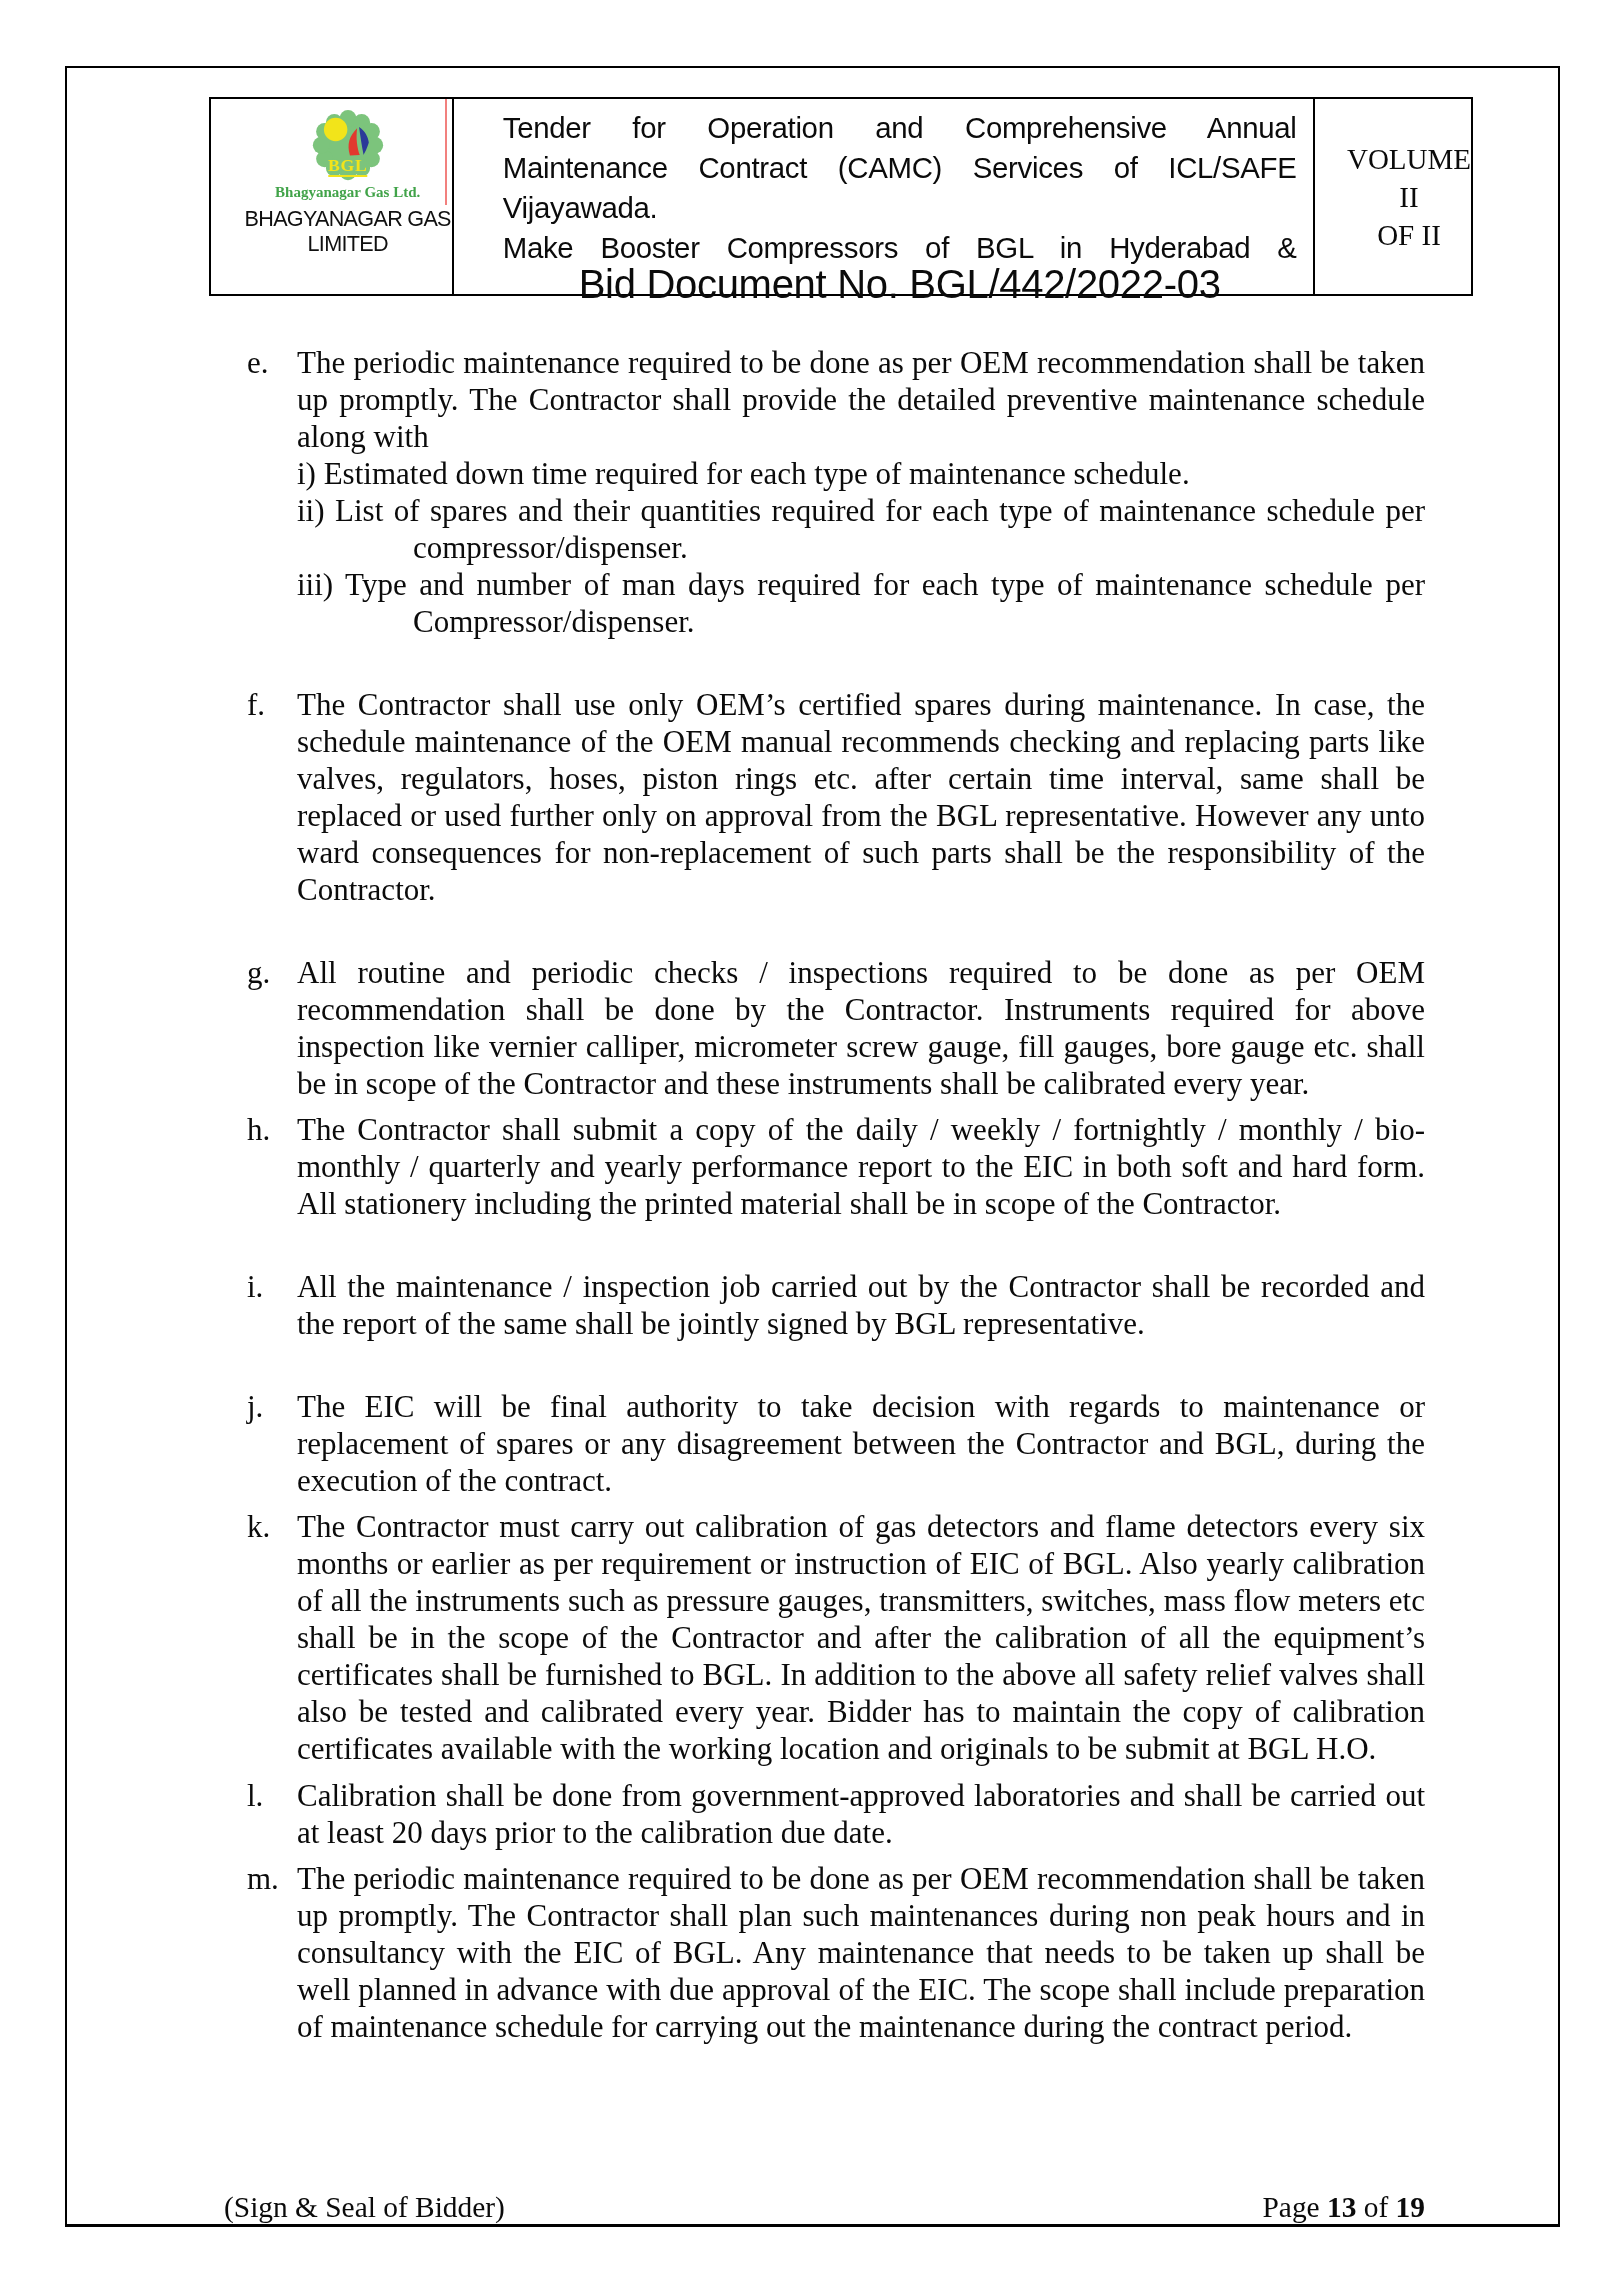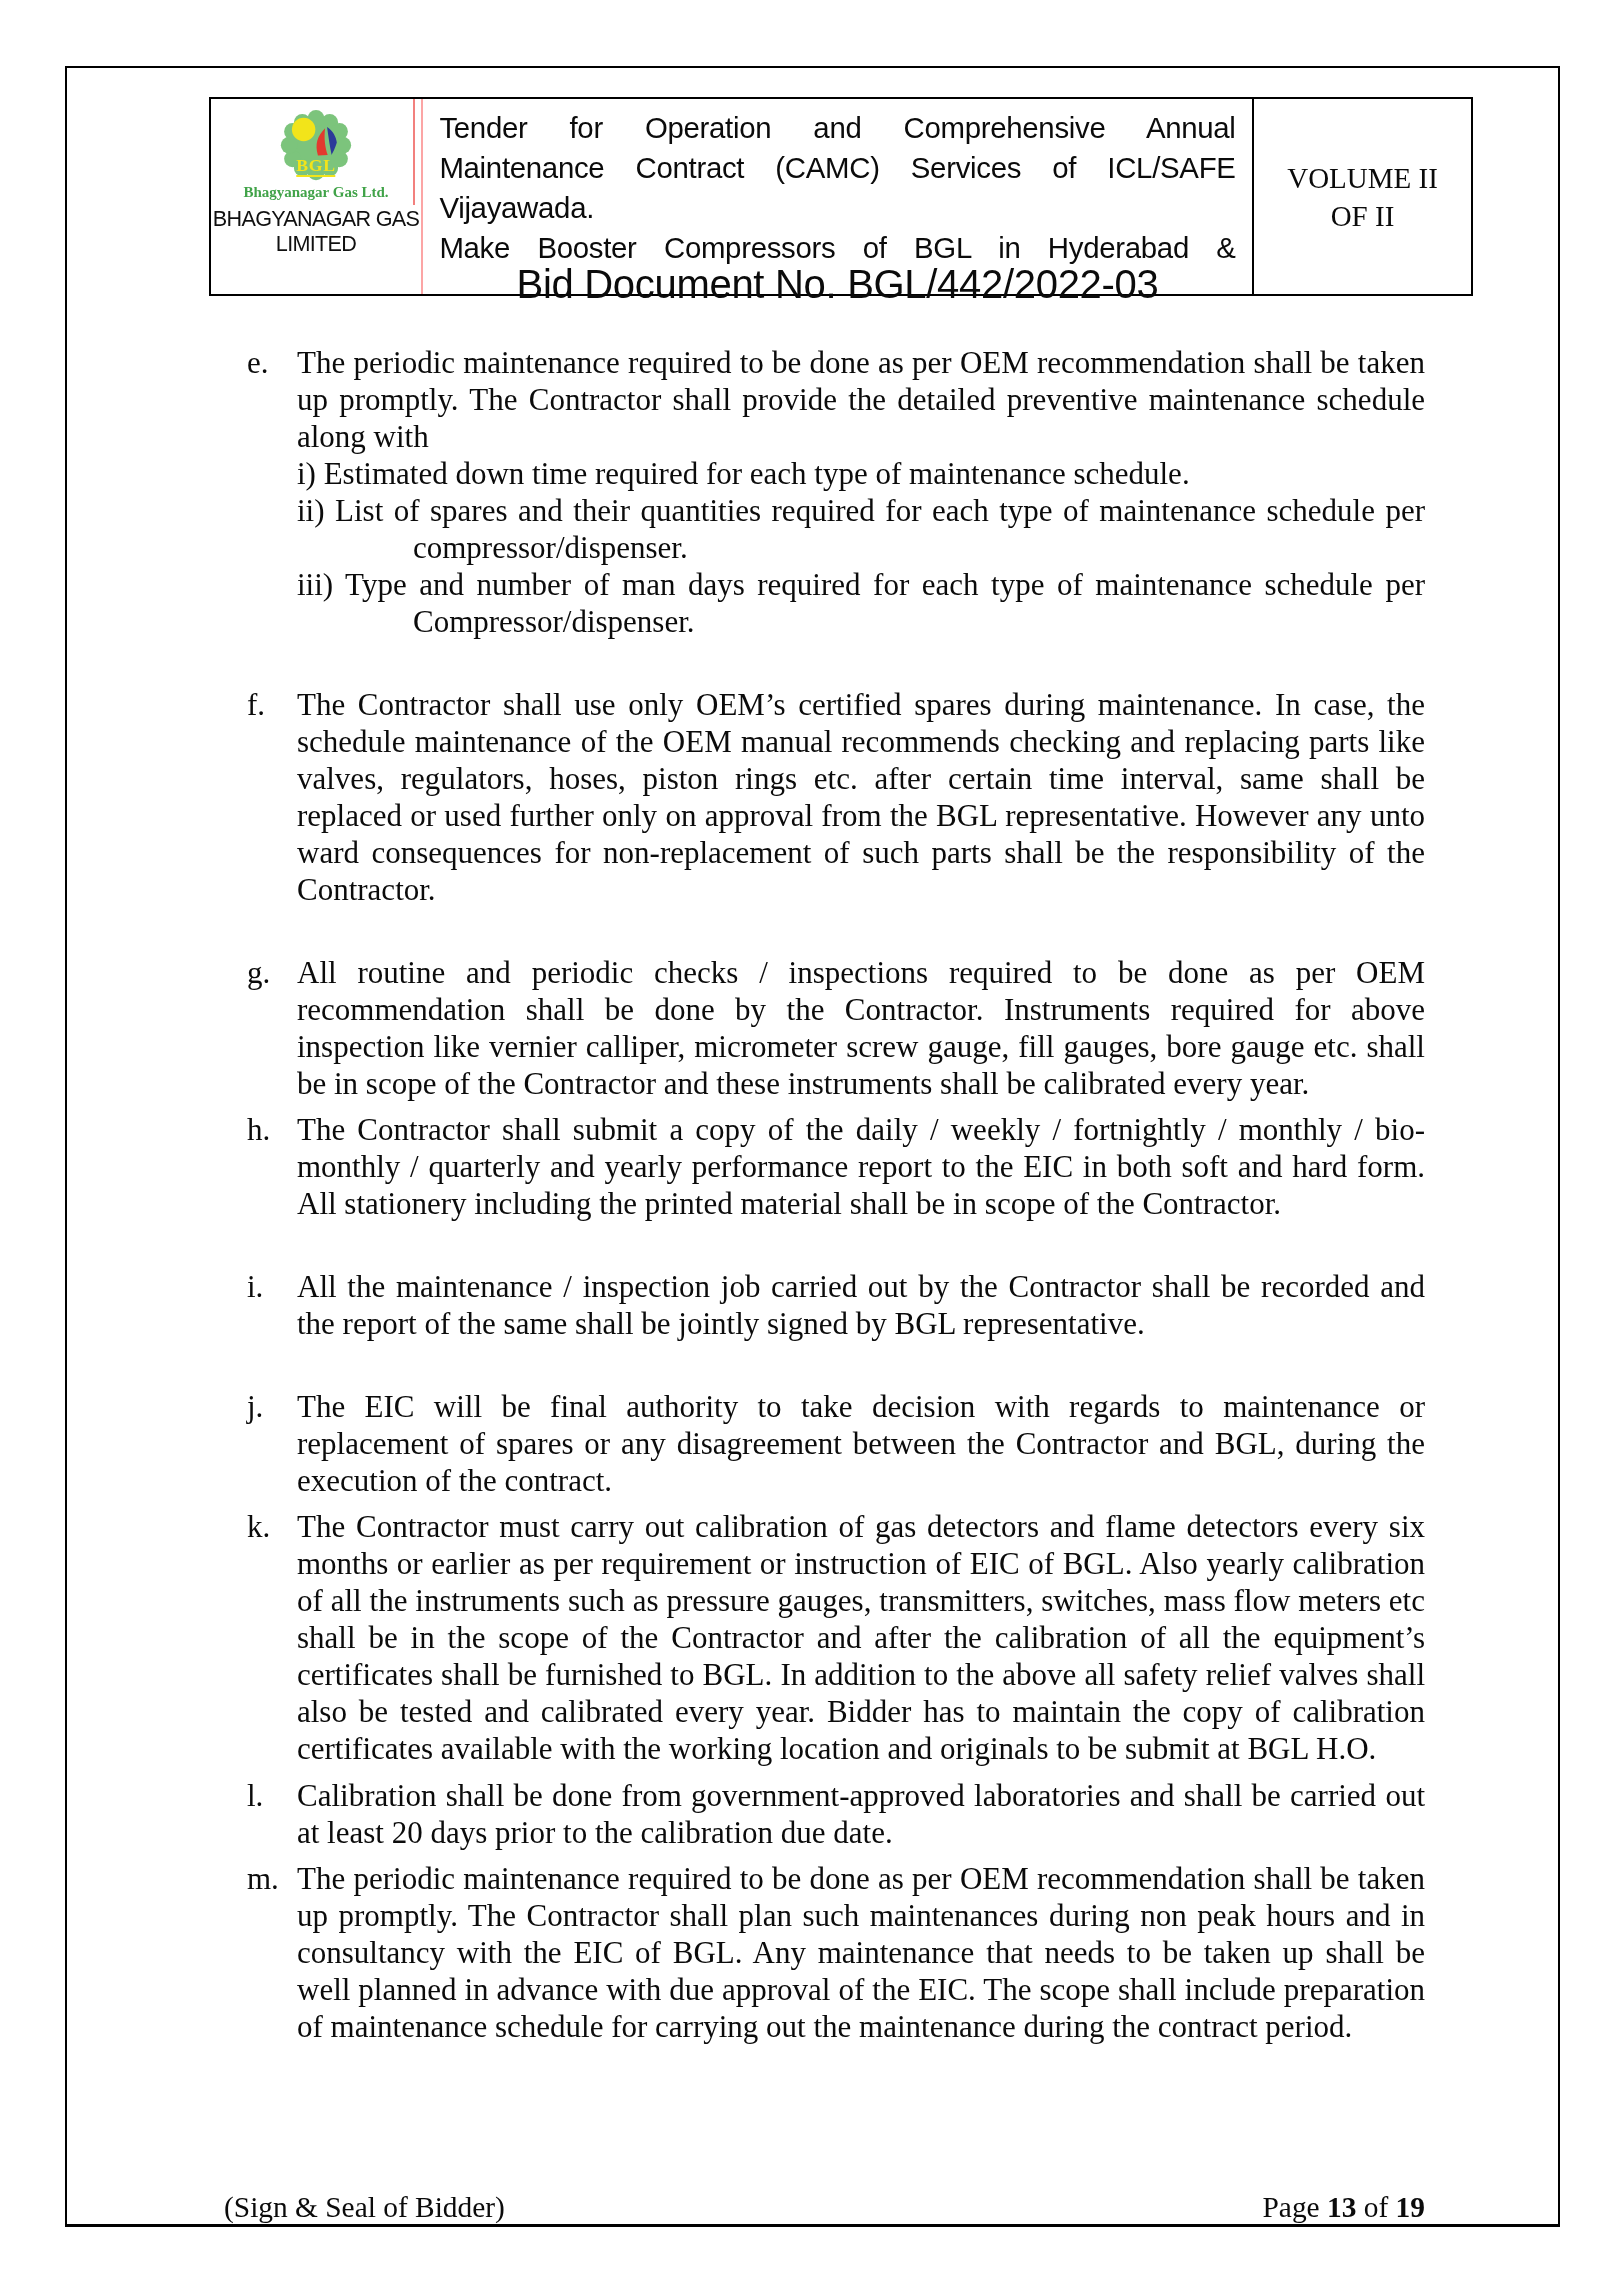--- a/index.html
+++ b/index.html
@@ -5,22 +5,22 @@
   html,body{margin:0;padding:0;background:#ffffff;}
   body{width:1623px;height:2295px;position:relative;font-family:"Liberation Serif",serif;color:#0b0b0b;}
 
   
   .frame{position:absolute;left:65px;top:66px;width:1495px;height:2161px;
          box-sizing:border-box;border:2.6px solid #000;border-bottom-width:3.9px;background:#fff;}
 
   
   .hdr{position:absolute;left:209px;top:97px;width:1264px;height:199px;
        box-sizing:border-box;border:2px solid #000;display:flex;background:#fff;}
-  .hdr-cell{box-sizing:border-box;height:100%;}
-  .cell-logo{width:212px;border-right:2px solid #fca5a5;position:relative;overflow:hidden;}
+  .hdr-cell{box-sizing:border-box;height:100%;margin-left:32px;}
+  .cell-logo{width:212px;border-right:2px solid #000000;position:relative;overflow:hidden;}
   .cell-title{width:831px;border-right:2px solid #000;padding:9.2px 16.4px 0 16.4px;}
   .cell-volume{flex:1;display:flex;flex-direction:column;justify-content:center;align-items:center;}
 
   
   .logo-art{position:relative;width:82px;height:73px;margin:10.5px auto 0 auto;}
   .logo-art svg{display:block;}
   .bgl-text{position:absolute;left:50%;transform:translateX(-50%);bottom:5.2px;
             font-family:"Liberation Serif",serif;font-weight:bold;font-size:17.7px;line-height:17.7px;
             color:#f2e41a;letter-spacing:0.7px;border-bottom:2px solid #f2e41a;padding-bottom:0.7px;}
   .red-artifact{position:absolute;top:0;width:2px;height:106px;background:#f2807e;}

